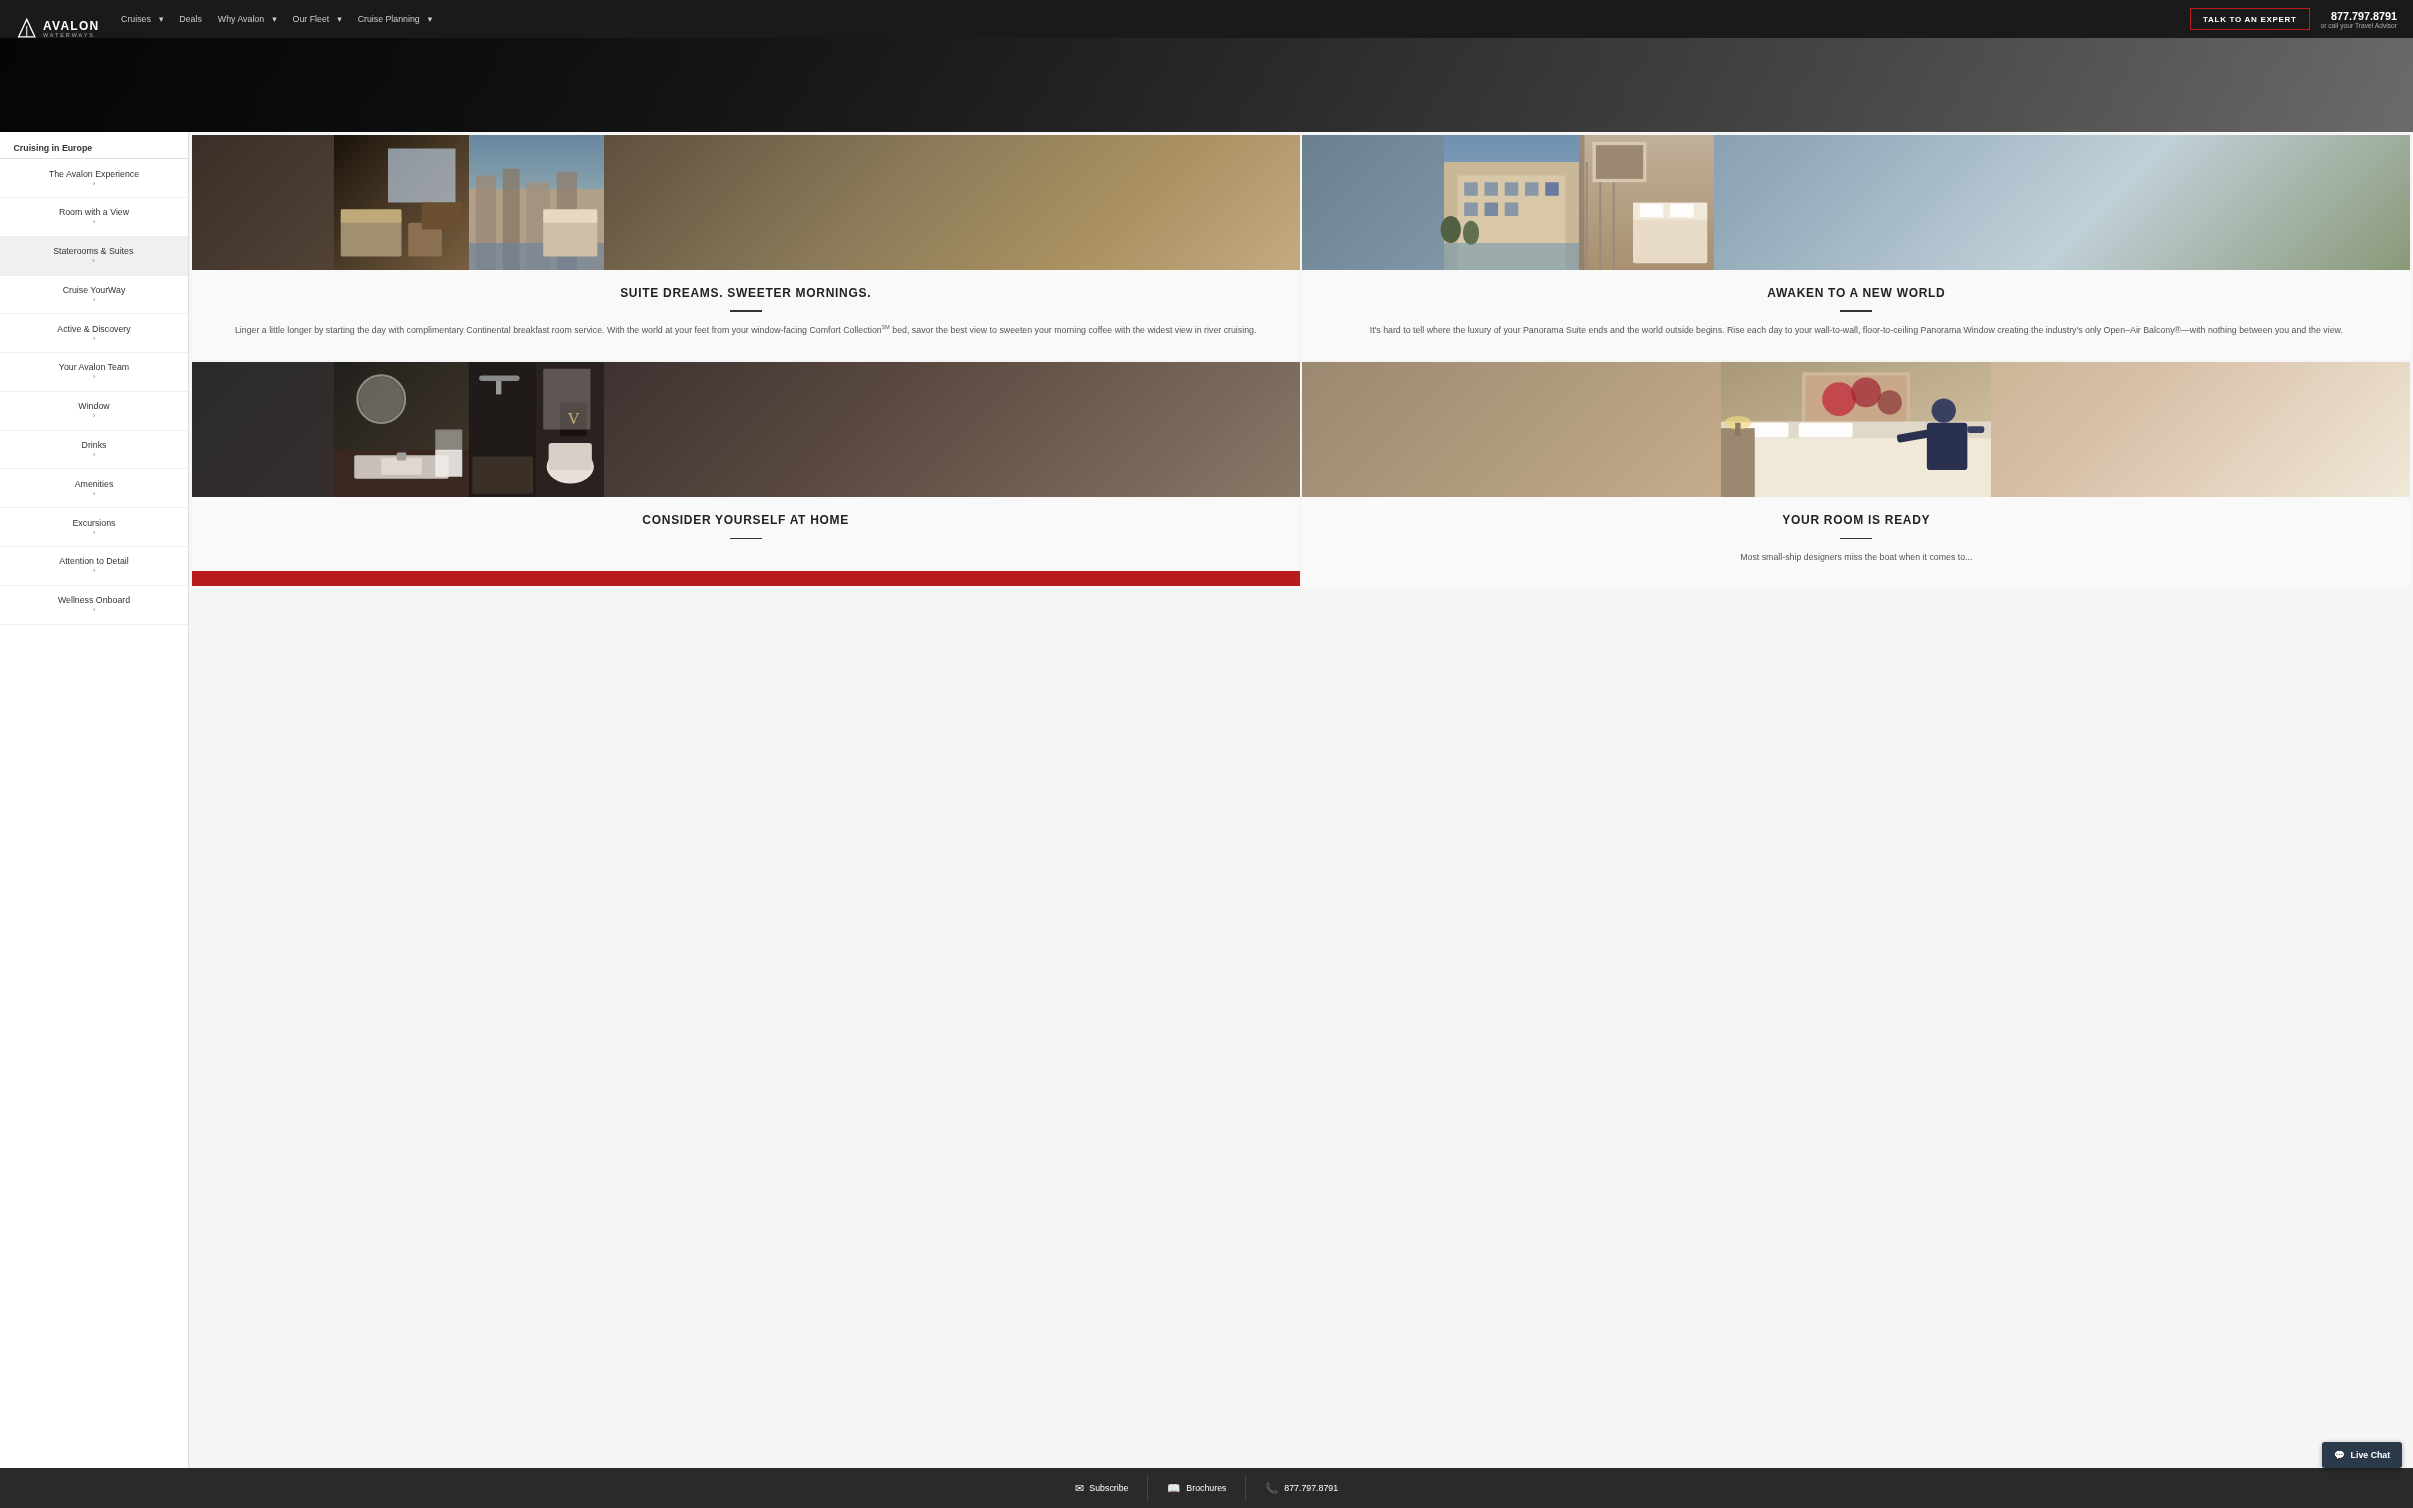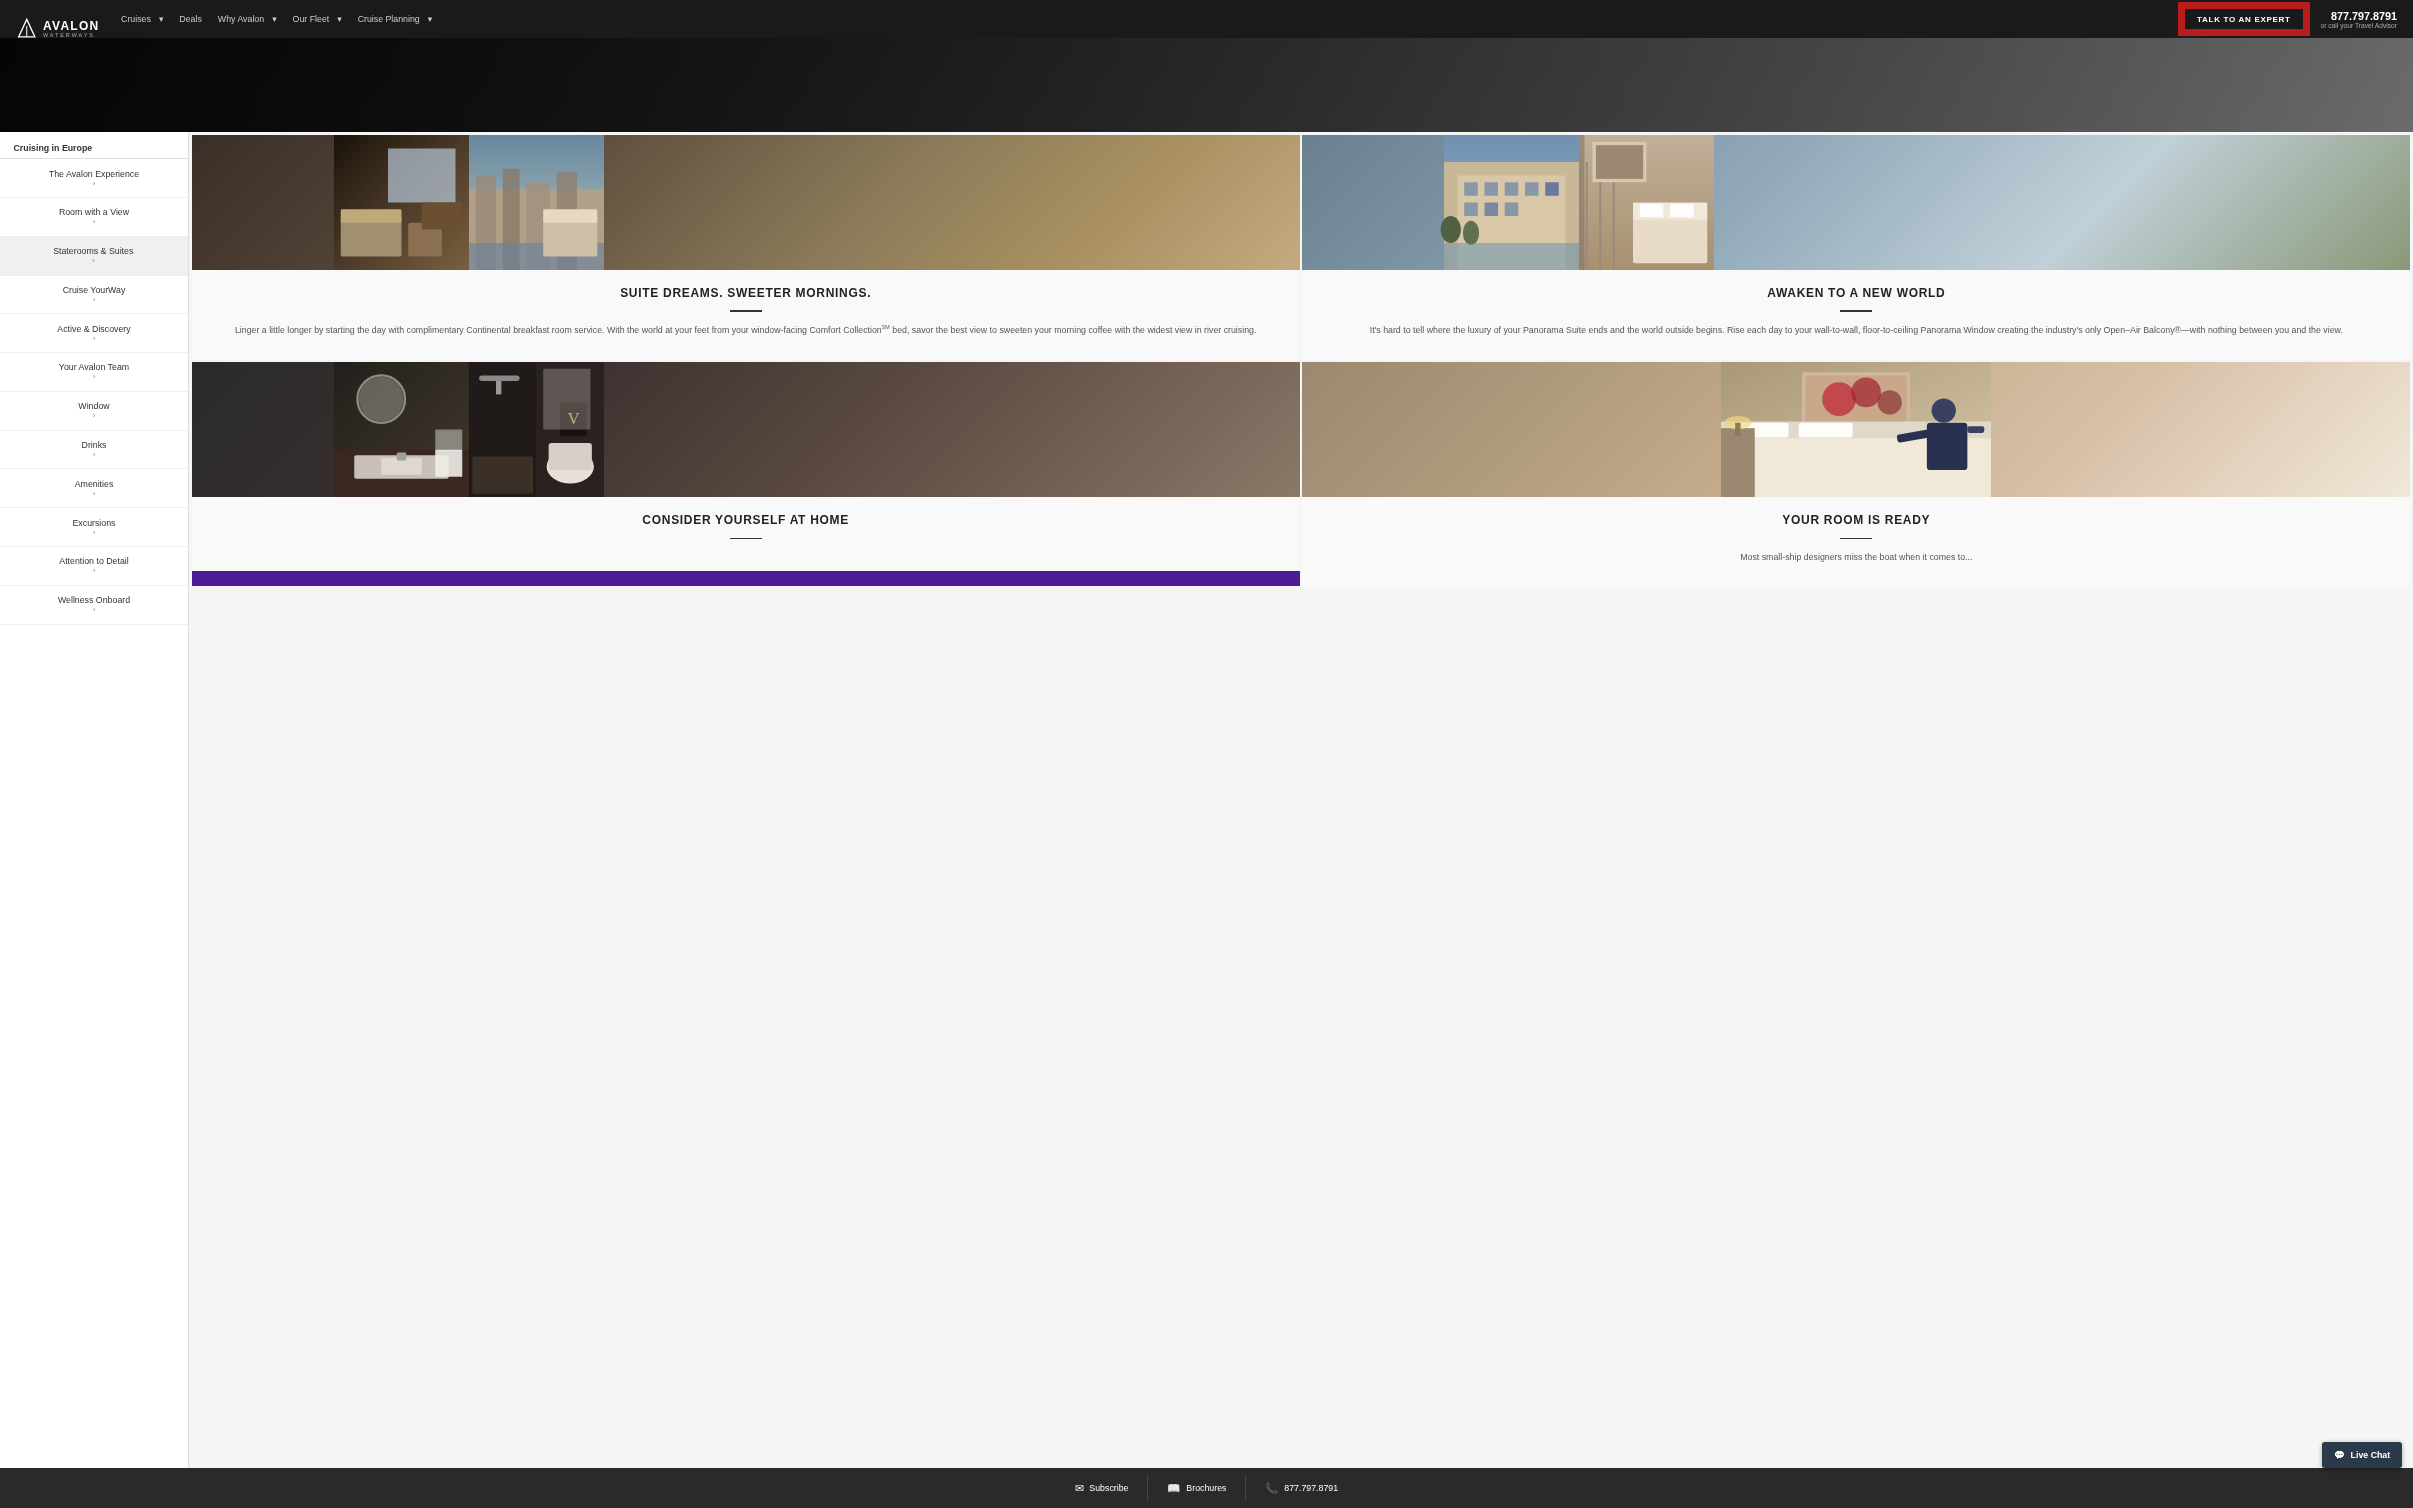--- a/index.html
+++ b/index.html
@@ -53,21 +53,21 @@
       align-items: center;
       gap: 8px;
       cursor: pointer;
     }
     .nav-cta {
       display: flex;
       align-items: center;
       gap: 10.8px;
     }
     .btn-expert {
-      border: 7px solid #b91c1c;
+      border: 1px solid #b91c1c;
       color: white;
       background: transparent;
       padding: 5.4px 12px;
       font-size: 8px;
       font-weight: bold;
       letter-spacing: 0.7px;
       cursor: pointer;
       text-align: center;
     }
     .phone-block { color: white; text-align: right; }
@@ -138,21 +138,21 @@
     }
 
     
     .content-grid {
       display: grid;
       grid-template-columns: 1fr 1fr;
       gap: 2.7px;
       padding: 2.7px;
     }
     .content-card {
-      background: #4c1d95;
+      background: #b91c1c;
     }
     .card-img-placeholder {
       width: 100%;
       height: 135px;
       display: flex;
       align-items: center;
       justify-content: center;
       overflow: hidden;
       position: relative;
     }

